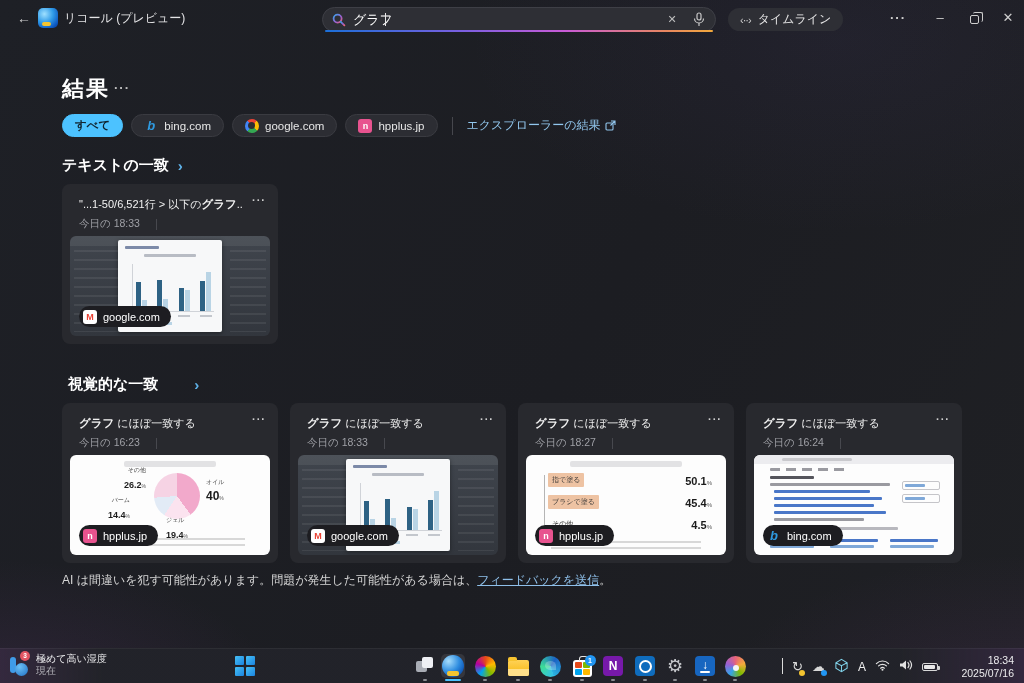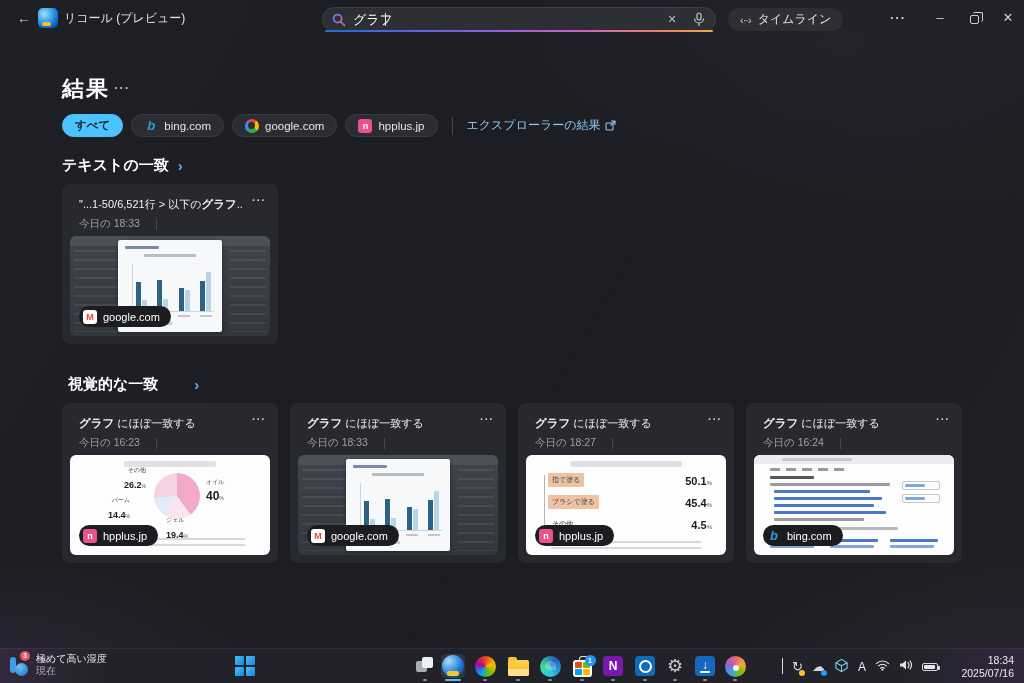--- a/index.html
+++ b/index.html
@@ -440,20 +440,23 @@
       <div class="ln" style="left:16px;top:90px;width:44px;background:#7fa8d8;"></div>
       <div class="ln" style="left:76px;top:90px;width:44px;background:#7fa8d8;"></div>
       <div class="ln" style="left:136px;top:90px;width:44px;background:#7fa8d8;"></div>
       <div class="badge">
         <span class="bicon bing">b</span>
         <span>bing.com</span>
       </div>
     </div>
   </div>
 
+  <div class="footer">
+    <span>AI は間違いを犯す可能性があります。問題が発生した可能性がある場合は、</span><a>フィードバックを送信</a><span>。</span>
+  </div>
 
   <div class="taskbar">
     <div class="weather">
       <span class="w-icon">
         <span class="w-bar"></span>
           <span class="w-drop"></span>
         <span class="w-badge">3</span>
       </span>
       <span class="w-text"><span>極めて高い湿度</span><br>
       <span class="sub">現在</span></span>

